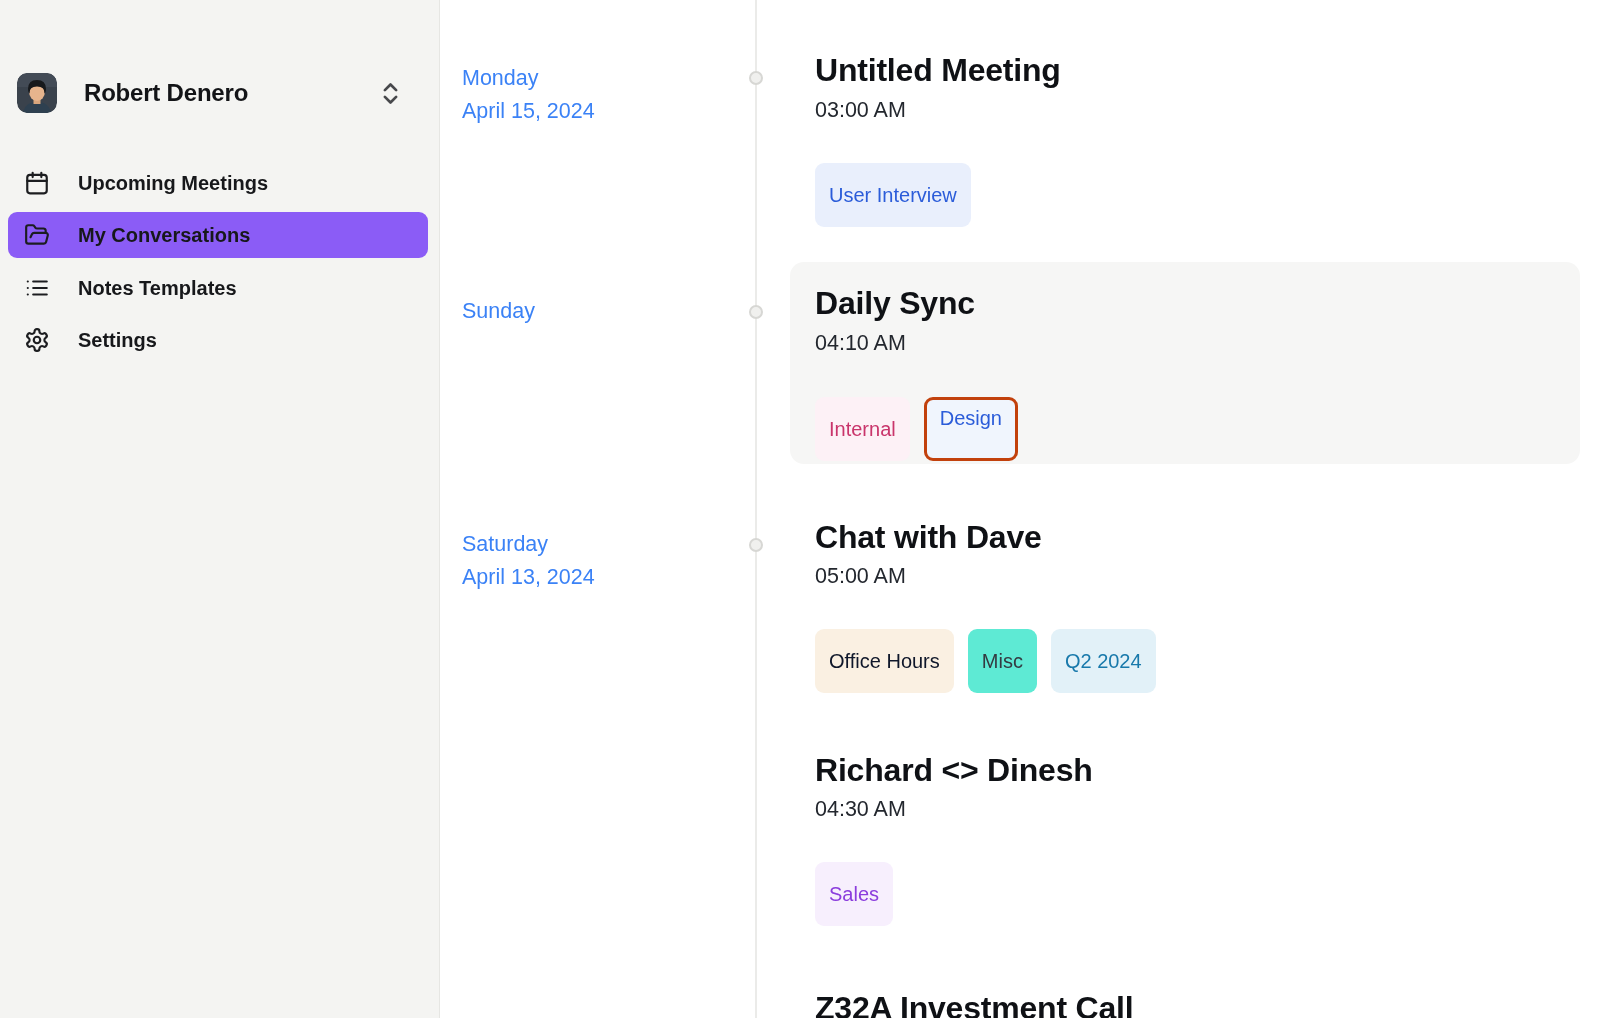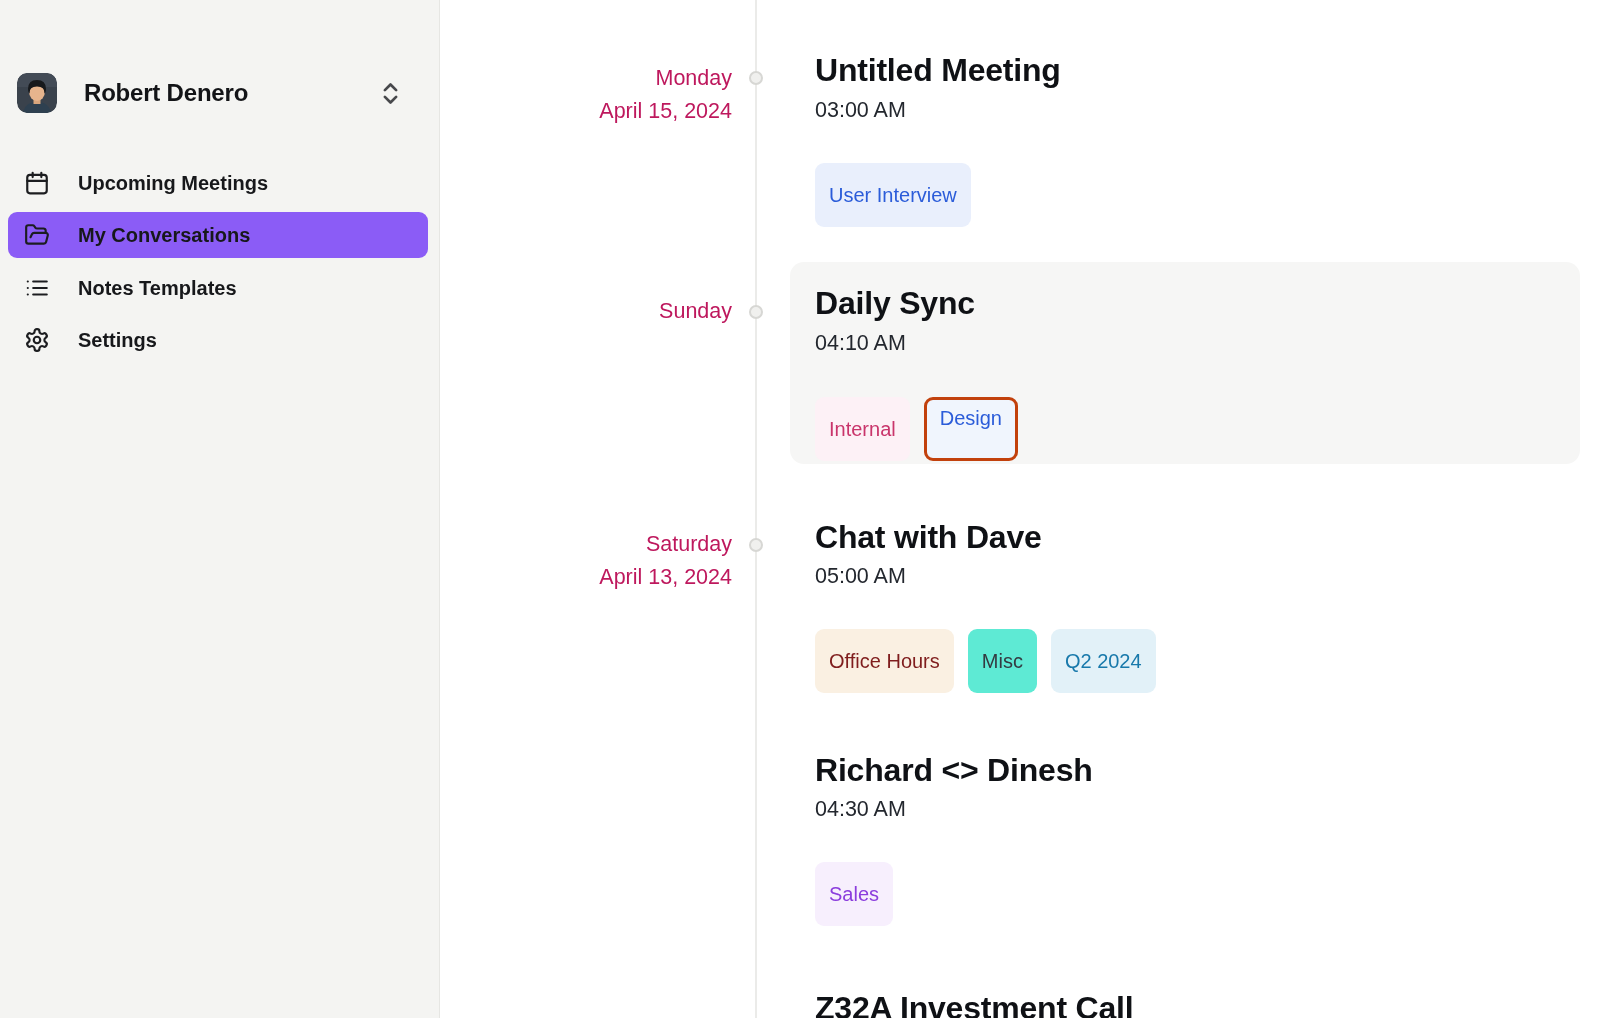--- a/index.html
+++ b/index.html
@@ -37,22 +37,22 @@
   .icon-stroke{stroke:#1c1d20;stroke-width:2;fill:none;stroke-linecap:round;stroke-linejoin:round;}
   .chev-stroke{stroke:#47484c;stroke-width:2.4;fill:none;stroke-linecap:round;stroke-linejoin:round;}
   
   .main{position:absolute;left:441px;top:0;width:1159px;height:1018px;background:#ffffff;}
   .tl-line{position:absolute;left:314px;top:0;width:2px;height:1018px;background:#ebebe9;}
   .tl-dot{
     position:absolute;left:308px;width:14px;height:14px;border-radius:50%;
     background:#f0f0ee;border:2px solid #d7d7d4;box-sizing:border-box;
   }
   .date-group{
-    position:absolute;right:1600px;width:270px;text-align:right;
-    font-size:21.5px;line-height:33px;color:#be185d;
+    position:absolute;right:1600px;width:270px;text-align:left;
+    font-size:21.5px;line-height:33px;color:#3b82f6;
   }
   .date-group{right:auto;left:21px;}
   .meeting-card{
     position:absolute;left:349px;top:262px;width:790px;height:202px;
     background:#f6f6f5;border-radius:14px;
   }
   .meeting-title{
     position:absolute;left:374px;font-size:32px;font-weight:700;color:#0f1115;
     letter-spacing:-0.2px;white-space:nowrap;cursor:pointer;
   }
@@ -60,21 +60,21 @@
     position:absolute;left:374px;font-size:21.5px;color:#23272e;white-space:nowrap;
   }
   .tag-row{position:absolute;left:374px;display:flex;gap:14px;}
   .tag{
     font-size:20px;line-height:1;padding:22px 14px;border-radius:9px;
     white-space:nowrap;cursor:pointer;
   }
   .tag--blue{color:#2b5cd9;background:#e9effc;}
   .tag--pink{color:#c9356b;background:#fdf1f6;}
   .tag--blue-bordered{color:#2b5cd9;background:#f0f5fd;border:3px solid #c2410c;padding:8px 13px;}
-  .tag--orange{color:#7f1d1d;background:#faf0e2;}
+  .tag--orange{color:#0f172a;background:#faf0e2;}
   .tag--gray{color:#343a41;background:#5eead4;}
   .tag--cyan{color:#1879ab;background:#e2f1f8;}
   .tag--purple{color:#8b3ddd;background:#f7effd;}
 </style>
 </head>
 <body>
 
 <div class="app">
 
   <aside class="sidebar">

